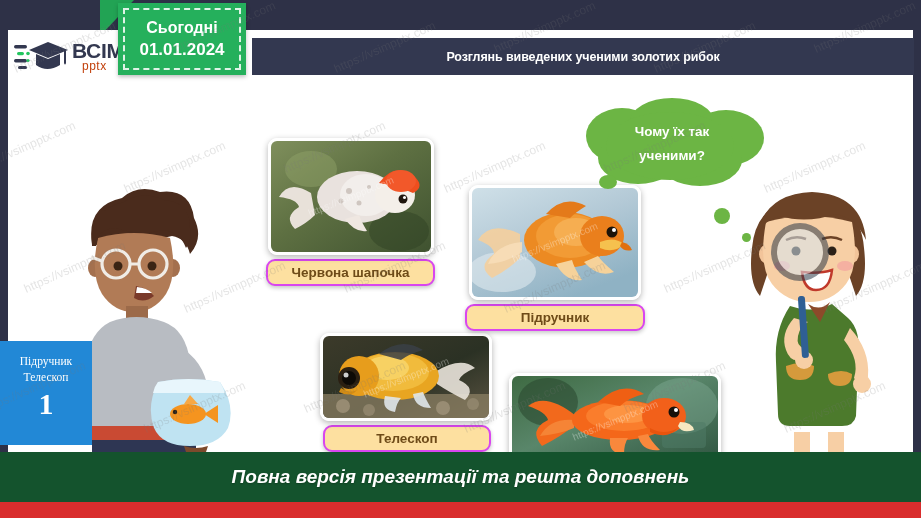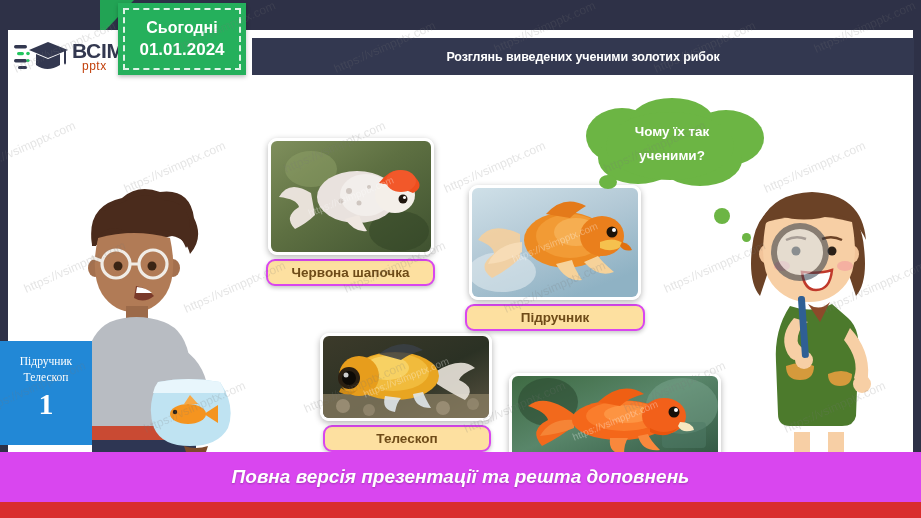--- a/index.html
+++ b/index.html
@@ -172,21 +172,21 @@
     color: #ffffff; font-size: 21px; font-weight: bold;
     letter-spacing: 0.4px;
     font-family: "Liberation Sans Narrow", "Liberation Sans", sans-serif;
     transform: scaleX(0.86); transform-origin: left center;
   }
 
   
   .bottom-banner {
     position: absolute; left: 0px; top: 452px;
     width: 921px; height: 50px;
-    background: #d946ef; z-index: 15;
+    background: #14532d; z-index: 15;
     display: flex; flex-direction: column;
     align-items: center; justify-content: center;
   }
   .bottom-banner span {
     color: #ffffff; font-size: 19px; font-style: italic; font-weight: bold;
     line-height: 1.18; text-shadow: 0 1px 2px rgba(0,0,0,0.25);
   }
   .bottom-strip {
     position: absolute; left: 0; top: 502px; width: 921px; height: 16px;
     background: #d92d2d; z-index: 15;

